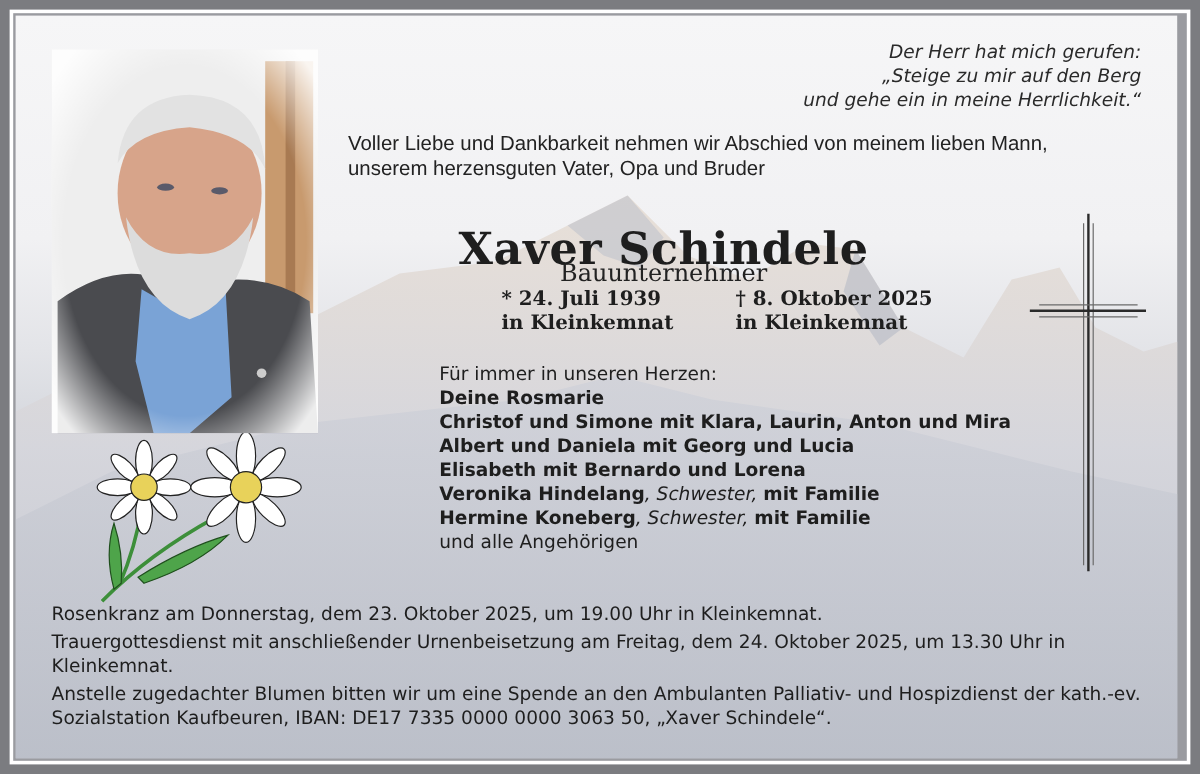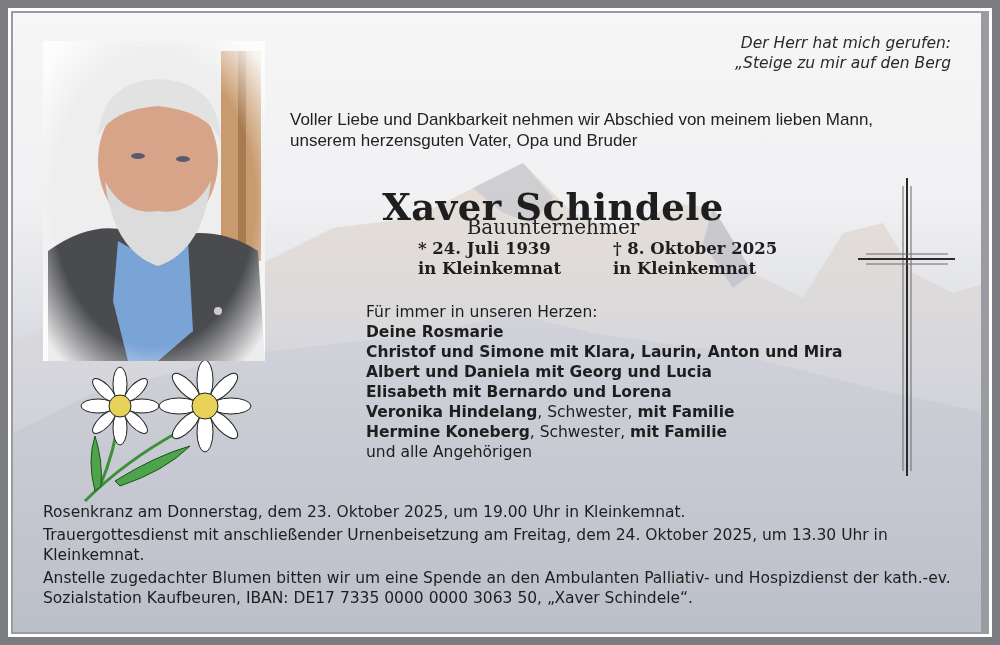--- a/index.html
+++ b/index.html
@@ -17,21 +17,21 @@
   .quote { position: absolute; right: 30px; top: 20px; text-align: right; font-family: "DejaVu Sans", sans-serif; font-style: italic; font-size: 15.5px; line-height: 20px; color: #2a2a2a; }
   .intro { position: absolute; left: 277px; top: 96px; width: 690px; font-family: "Liberation Sans", sans-serif; font-size: 17px; line-height: 21px; color: #222; }
   .name { position: absolute; left: 300px; top: 157px; width: 480px; text-align: center; font-family: "DejaVu Serif", serif; font-weight: bold; font-size: 37px; line-height: 44px; color: #1e1e1e; letter-spacing: 0.5px; margin-top: 15px; }
   .profession { position: absolute; left: 300px; top: 202px; width: 480px; text-align: center; font-family: "DejaVu Serif", serif; font-weight: normal; font-size: 20px; color: #222; }
   .dates { position: absolute; left: 405px; top: 226px; width: 400px; font-family: "DejaVu Serif", serif; font-weight: bold; font-size: 16.5px; line-height: 20px; color: #1e1e1e; }
   .date-col { position: absolute; top: 0; text-align: left; }
   .date-born { left: 0; width: 180px; }
   .date-died { left: 195px; width: 200px; }
   .family { position: absolute; left: 353px; top: 289px; width: 500px; font-family: "DejaVu Sans", sans-serif; font-size: 15.5px; line-height: 20px; color: #1e1e1e; }
   .family .b { font-weight: bold; }
-  .family .n { font-weight: normal; }
+  .family .n { font-weight: normal; font-style: italic; }
   .bottom { position: absolute; left: 30px; top: 489px; width: 925px; font-family: "DejaVu Sans", sans-serif; font-size: 15.5px; line-height: 20px; color: #1e1e1e; }
   .bottom p { margin: 0; }
   .bottom p + p { margin-top: 3px; }
 </style>
 </head>
 <body>
 
 <div class="frame-white"></div>
 <div class="frame-inner"></div>
 
@@ -110,20 +110,21 @@
     <line x1="45" y1="8" x2="45" y2="293" stroke="#6a6a6a" stroke-width="1"></line>
     <line x1="53" y1="8" x2="53" y2="293" stroke="#6a6a6a" stroke-width="1"></line>
     <line x1="0" y1="81" x2="97" y2="81" stroke="#2a2a2a" stroke-width="2"></line>
     <line x1="8" y1="76" x2="90" y2="76" stroke="#6a6a6a" stroke-width="1"></line>
     <line x1="8" y1="86" x2="90" y2="86" stroke="#6a6a6a" stroke-width="1"></line>
   </svg>
 
   <div class="quote">
     <div>Der Herr hat mich gerufen:</div>
     <div>„Steige zu mir auf den Berg</div>
+    <div>und gehe ein in meine Herrlichkeit.“</div>
   </div>
 
   <div class="intro">
     <div>Voller Liebe und Dankbarkeit nehmen wir Abschied von meinem lieben Mann,</div>
     <div>unserem herzensguten Vater, Opa und Bruder</div>
   </div>
 
   <div class="name">Xaver Schindele</div>
   <div class="profession">Bauunternehmer</div>
 

